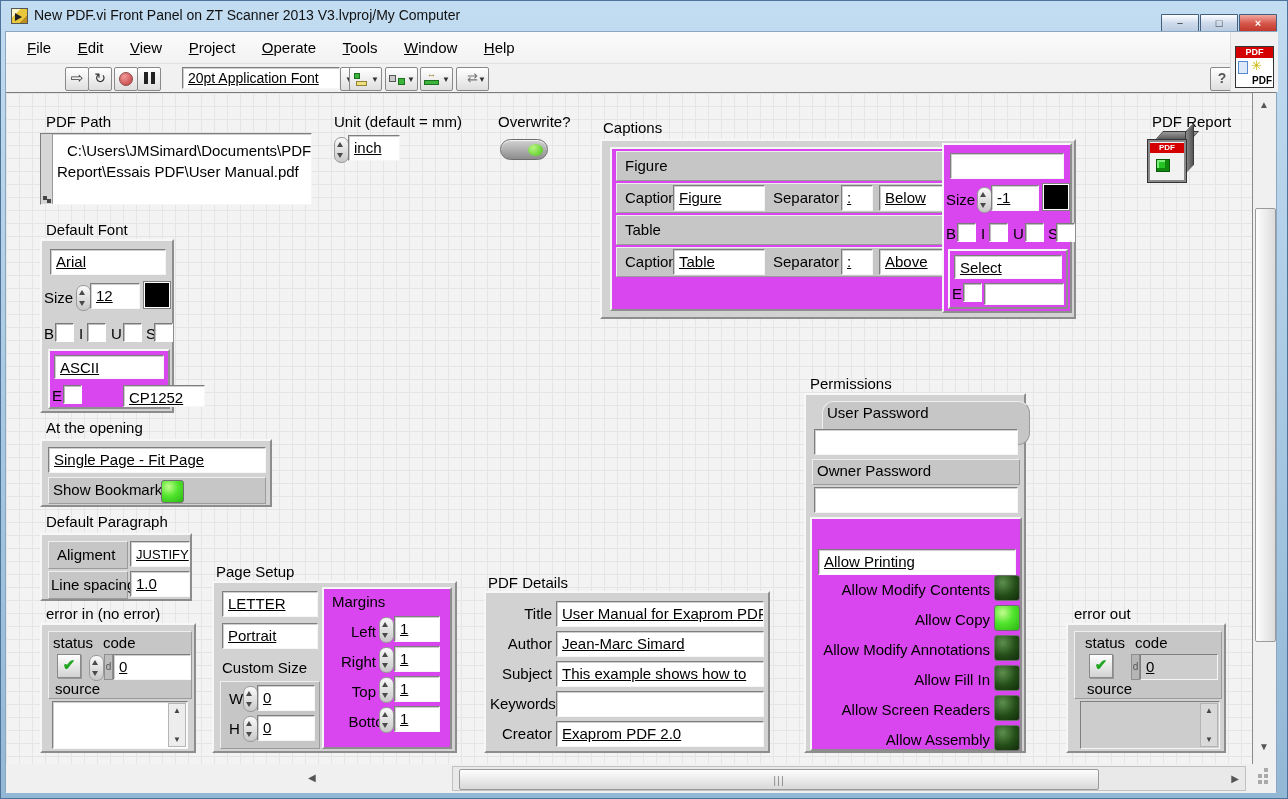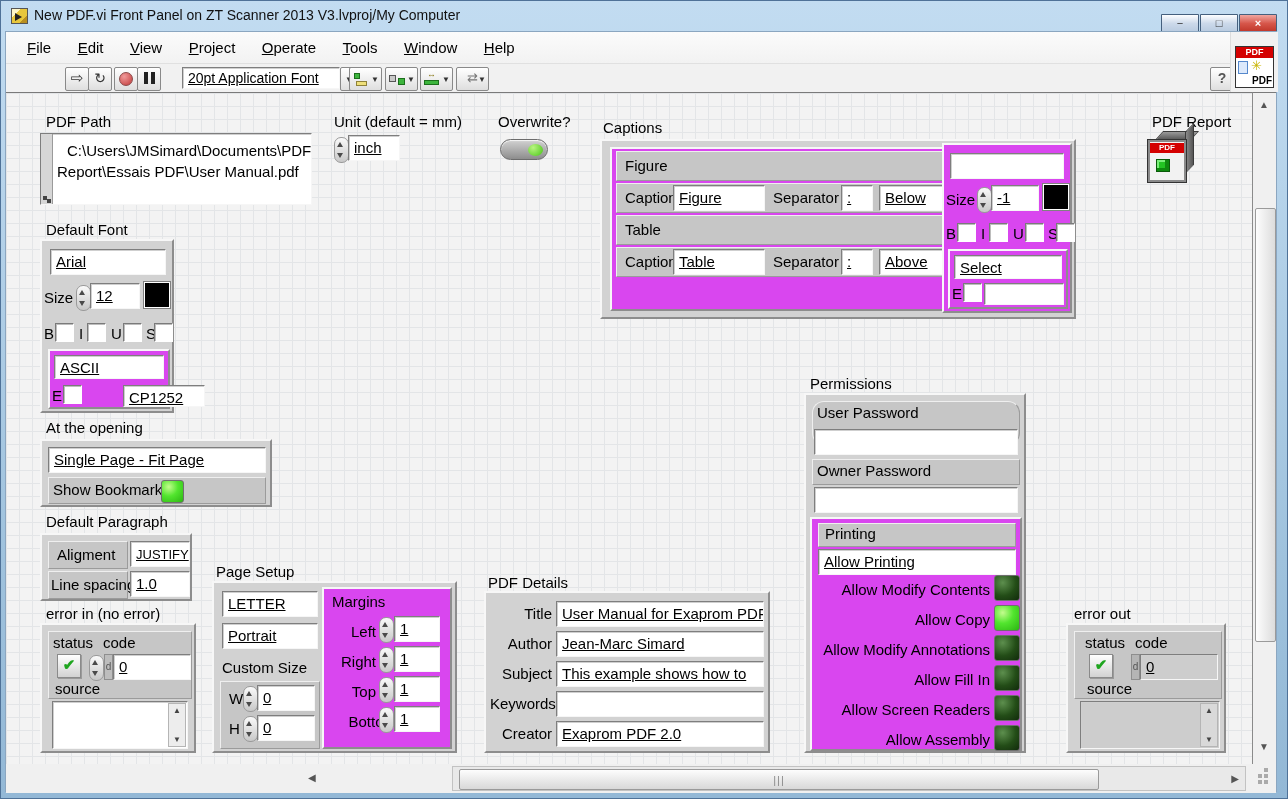--- a/index.html
+++ b/index.html
@@ -312,32 +312,29 @@
         <div class="fd" style="left:70px;top:38px;width:208px;height:26px;">Jean-Marc Simard</div>
         <div class="lb" style="left:4px;top:72px;width:62px;text-align:right;">Subject</div>
         <div class="fd" style="left:70px;top:68px;width:208px;height:26px;">This example shows how to</div>
         <div class="lb" style="left:4px;top:102px;width:62px;text-align:right;">Keywords</div>
         <div class="fd" style="left:70px;top:98px;width:208px;height:26px;"></div>
         <div class="lb" style="left:4px;top:132px;width:62px;text-align:right;">Creator</div>
         <div class="fd" style="left:70px;top:128px;width:208px;height:26px;">Exaprom PDF 2.0</div>
       </div>
 
       <div class="cl" style="left:798px;top:300px;width:222px;height:360px;">
-        <div class="bd" style="left:6px;top:6px;width:208px;height:44px;border-radius:12px;">
+        <div class="bd" style="left:16px;top:6px;width:208px;height:44px;border-radius:12px;">
           <div class="lb" style="left:4px;top:2px;">User Password</div>
         </div>
         <div class="fd" style="left:8px;top:34px;width:204px;height:26px;"></div>
         <div class="bd" style="left:6px;top:64px;width:208px;height:26px;">
           <div class="lb" style="left:4px;top:2px;">Owner Password</div>
         </div>
         <div class="fd" style="left:8px;top:92px;width:204px;height:26px;"></div>
         <div class="cl cl2" style="left:4px;top:122px;width:212px;height:234px;">
-          <div class="bd" style="left:6px;top:4px;width:198px;height:24px;">
-            <div class="lb" style="left:6px;top:1px;">Printing</div>
-          </div>
           <div class="fd" style="left:6px;top:30px;width:198px;height:26px;">Allow Printing</div>
           <div class="lb" style="left:0;top:62px;width:178px;text-align:right;">Allow Modify Contents</div>
           <div class="led" style="left:182px;top:56px;width:24px;height:24px;"></div>
           <div class="lb" style="left:0;top:92px;width:178px;text-align:right;">Allow Copy</div>
           <div class="led on" style="left:182px;top:86px;width:24px;height:24px;"></div>
           <div class="lb" style="left:0;top:122px;width:178px;text-align:right;">Allow Modify Annotations</div>
           <div class="led" style="left:182px;top:116px;width:24px;height:24px;"></div>
           <div class="lb" style="left:0;top:152px;width:178px;text-align:right;">Allow Fill In</div>
           <div class="led" style="left:182px;top:146px;width:24px;height:24px;"></div>
           <div class="lb" style="left:0;top:182px;width:178px;text-align:right;">Allow Screen Readers</div>

